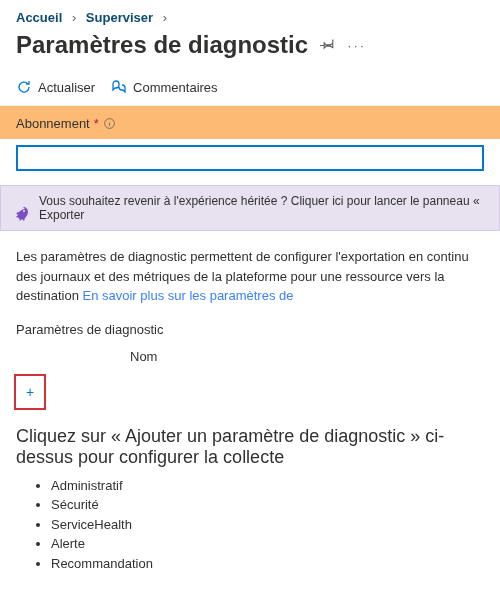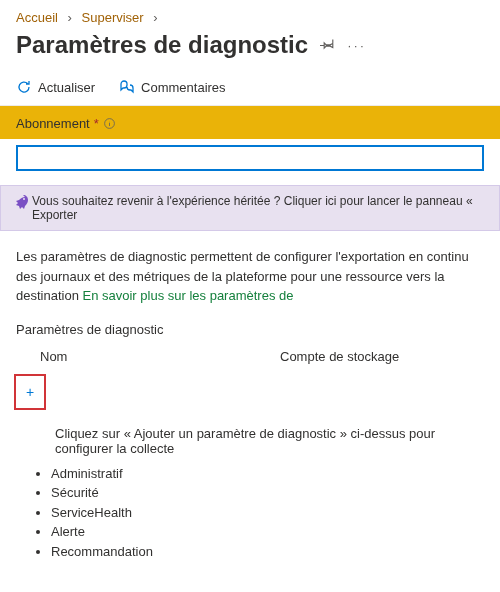--- a/index.html
+++ b/index.html
@@ -1,45 +1,45 @@
 <!DOCTYPE html>
 <html><head>
 <meta charset="utf-8">
 <style>
   * { box-sizing: border-box; margin: 0; padding: 0; }
   body { font-family: 'Segoe UI', Arial, sans-serif; font-size: 13px; color: #323130; background: #fff; width: 500px; overflow: hidden; }
   .breadcrumb { padding: 10px 16px 4px; font-size: 13px; }
-  .breadcrumb a { color: #a16207; text-decoration: none; }
+  .breadcrumb a { color: #0c4a6e; text-decoration: none; font-weight: bold; }
   .breadcrumb .sep { color: #605e5c; margin: 0 6px; }
   .title-row { display: flex; align-items: center; padding: 2px 16px 14px; }
   .title { font-size: 24px; font-weight: 600; }
   .pin-icon { margin-left: 12px; color: #605e5c; cursor: pointer; }
   .more-icon { margin-left: 12px; color: #605e5c; cursor: pointer; letter-spacing: 2px; }
-  .toolbar { padding: 6px 16px 10px; display: flex; align-items: center; gap: 24px; border-bottom: 0; }
+  .toolbar { padding: 6px 16px 10px; display: flex; align-items: center; gap: 16px; border-bottom: 0; }
   .tool-btn { display: inline-flex; align-items: center; gap: 6px; color: #323130; cursor: pointer; font-size: 13px; }
   .tool-btn svg { width: 16px; height: 16px; color: #0078d4; }
-  .sub-section { background: #eab308; padding: 10px 16px 8px; border-top: 1px solid #edebe9; }
+  .sub-section { background: #fdba74; padding: 10px 16px 8px; border-top: 1px solid #edebe9; }
   .field-label { font-size: 13px; color: #323130; display: flex; align-items: center; gap: 4px; }
   .req { color: #a4262c; }
   .info-icon { width: 13px; height: 13px; color: #605e5c; }
   .dropdown { margin: 6px 16px 14px; height: 26px; border: 2px solid #0078d4; background: #fff; }
-  .banner { margin: 0 0 16px 0; background: #e8e1f0; border: 1px solid #d4c9e8; padding: 8px 12px; display: flex; align-items: flex-start; gap: 3px; font-size: 12px; color: #323130; }
+  .banner { margin: 0 0 16px 0; background: #e8e1f0; border: 1px solid #d4c9e8; padding: 8px 12px; display: flex; align-items: flex-end; gap: 10px; font-size: 12px; color: #323130; }
   .rocket { color: #7a4fc4; flex-shrink: 0; }
   .content { padding: 0 16px; }
   .desc { font-size: 13px; line-height: 1.5; margin-bottom: 16px; }
-  .link { color: #15803d; text-decoration: none; }
+  .link { color: #3b82f6; text-decoration: none; }
   .section-title { font-size: 13px; margin-bottom: 6px; }
   .table-head { display: flex; padding: 6px 24px; font-size: 13px; font-weight: 400; color: #323130; justify-content: center; }
   .col-name { width: 240px; }
   .col-storage { flex: 1; }
   .empty-row { padding: 8px 24px; font-size: 13px; color: #323130; }
   .add-row { margin: 4px 14px; padding: 8px 10px; border: 2px solid #d13438; display: inline-block; }
   .add-btn { color: #0078d4; font-size: 13px; cursor: pointer; display: inline-flex; align-items: center; gap: 6px; }
   .plus { font-weight: 400; font-size: 14px; }
-  .instruction { padding: 12px 16px 4px; font-size: 13px; margin-left: 39px; }
+  .instruction { padding: 12px 16px 4px; font-size: 18px; }
   ul.cats { list-style: disc; padding: 4px 0 0 51px; font-size: 13px; line-height: 1.5; }
 </style>
 </head>
 <body>
 
 
 
 <div class="breadcrumb">
   <a href="#">Accueil</a>
   <span class="sep">›</span>
@@ -92,21 +92,20 @@
 </div>
 
 <div class="content">
   <p class="desc">
     <span>Les paramètres de diagnostic permettent de configurer l'exportation en continu des journaux et des métriques de la plateforme pour une ressource vers la destination </span><a href="#" class="link">En savoir plus sur les paramètres de</a>
   </p>
 
   <div class="section-title">Paramètres de diagnostic</div>
   <div class="table-head">
     <div class="col-name">Nom</div>
-    <div class="col-storage">Compte de stockage</div>
   </div>
 </div>
 
 <div class="add-row">
   <div class="add-btn">
     <span class="plus">+</span>
   </div>
 </div>
 
 <div class="instruction">Cliquez sur « Ajouter un paramètre de diagnostic » ci-dessus pour configurer la collecte</div>

